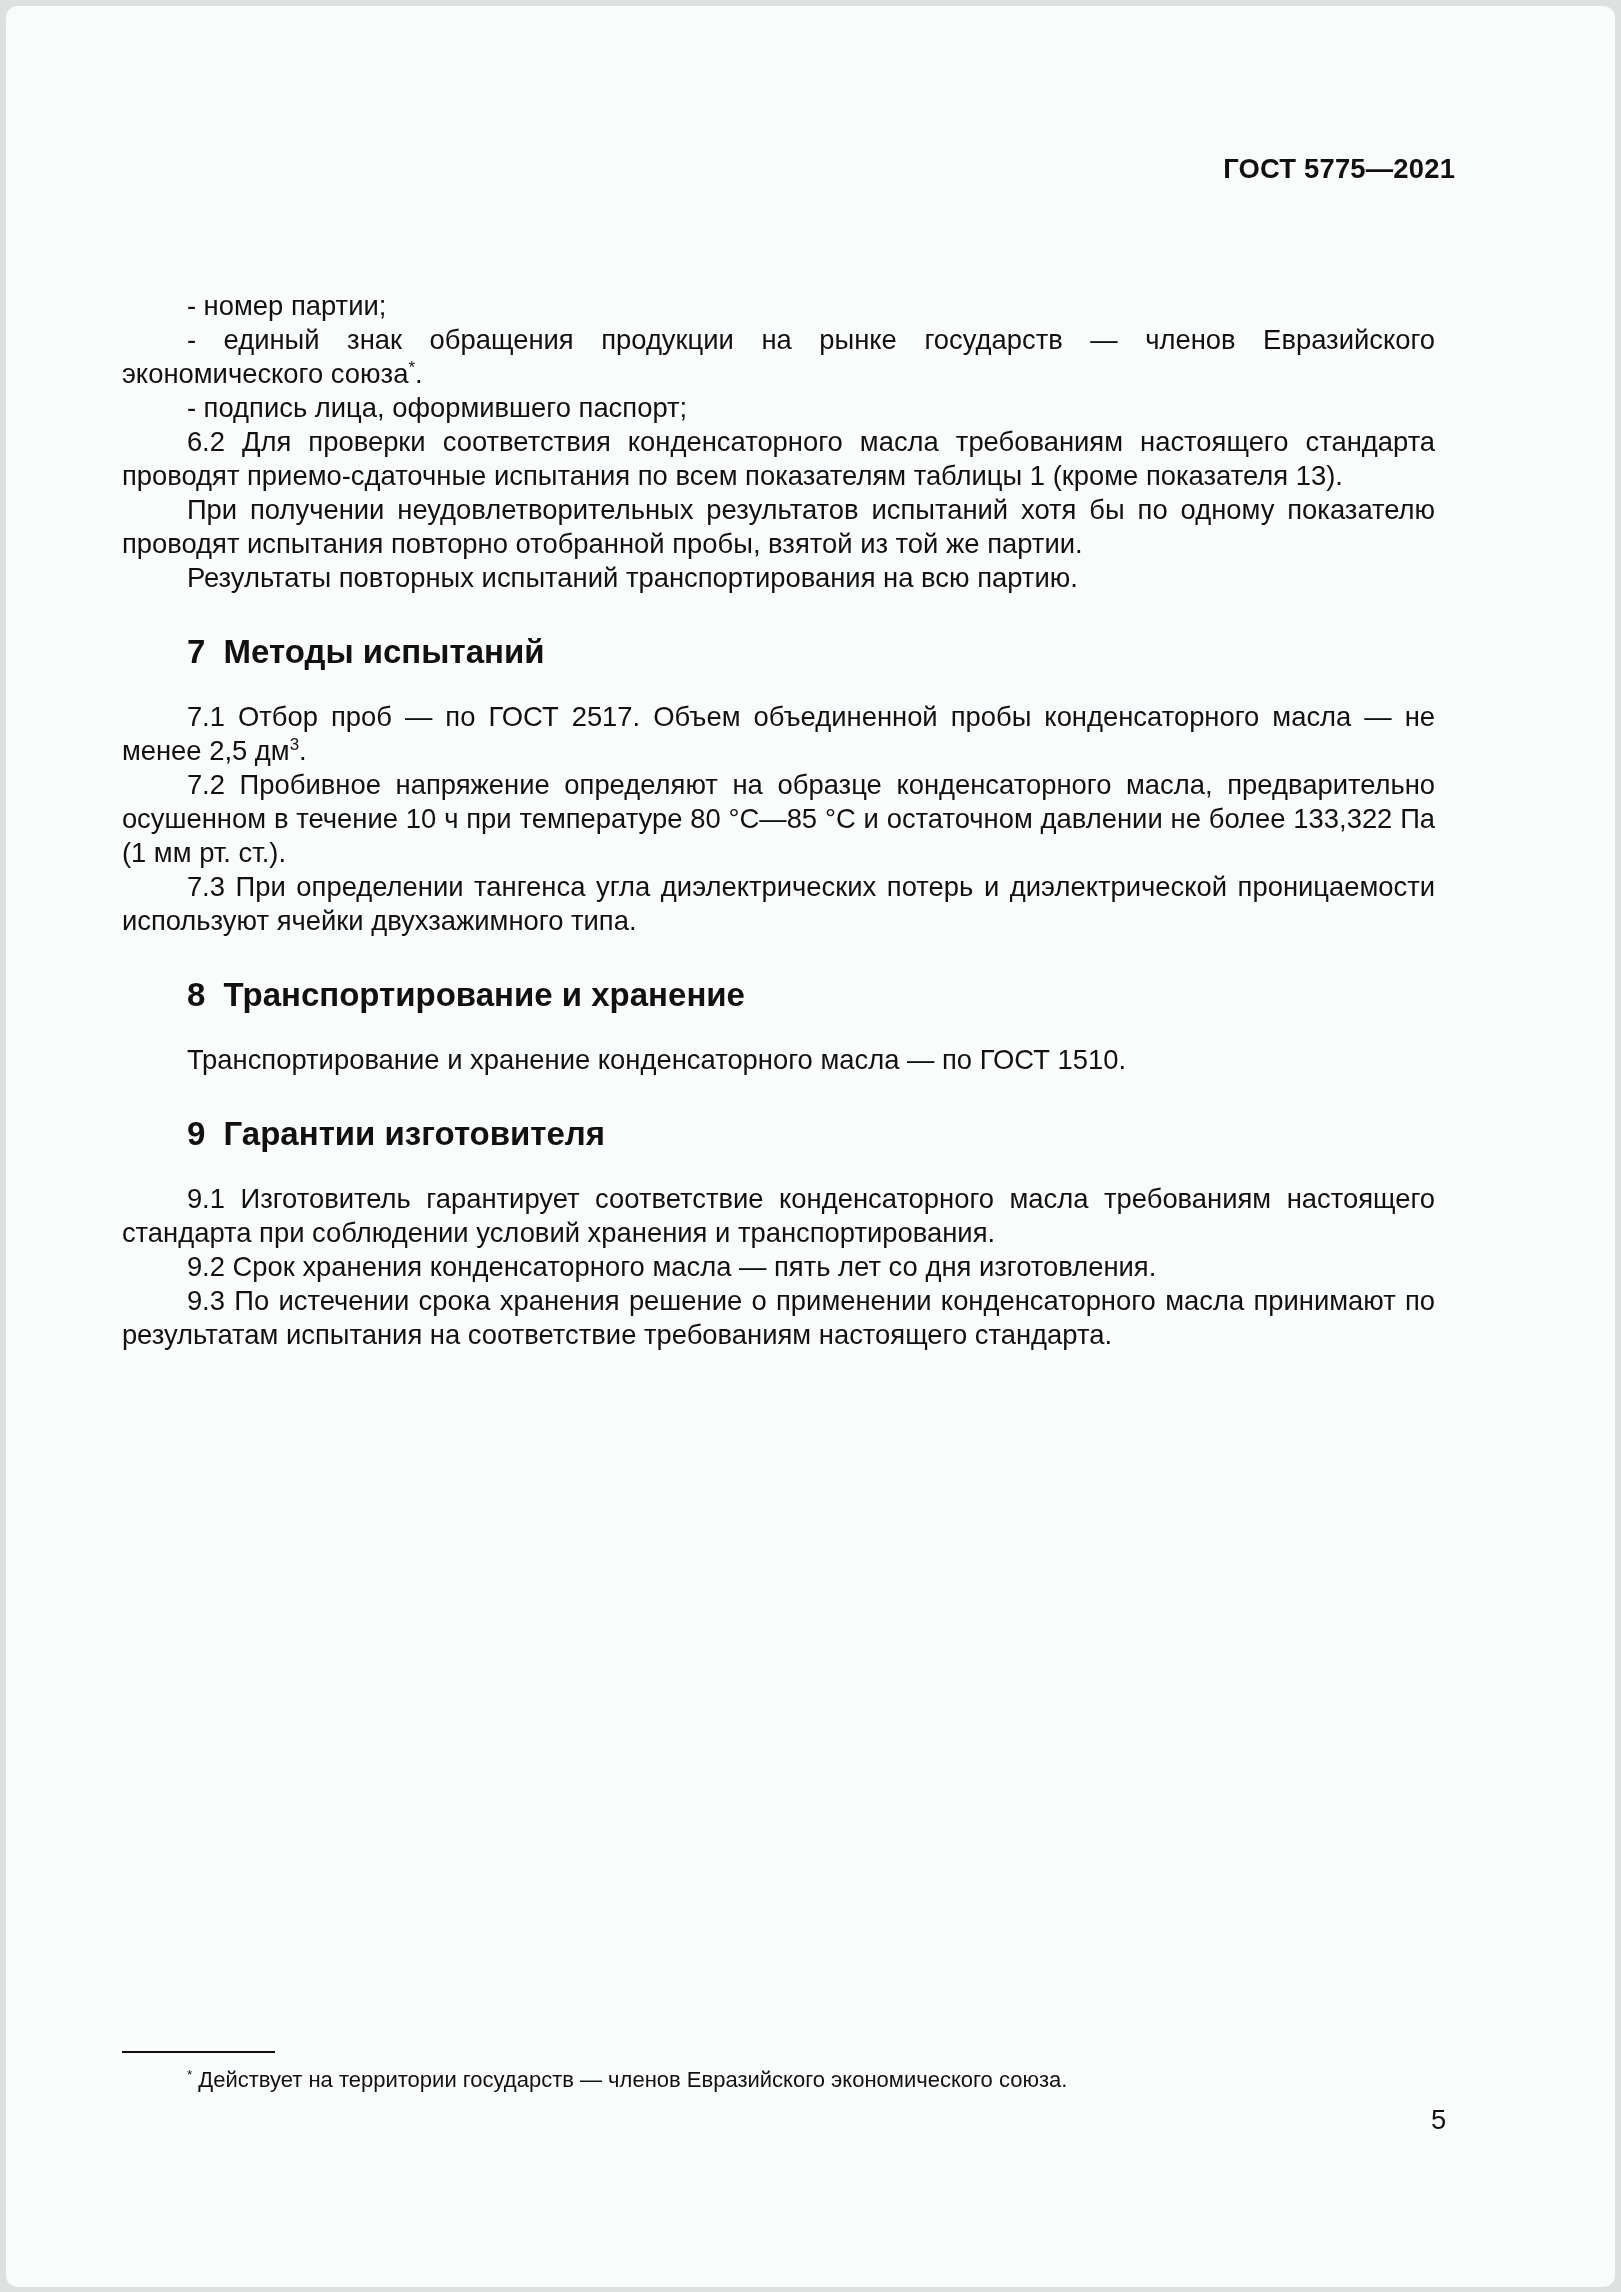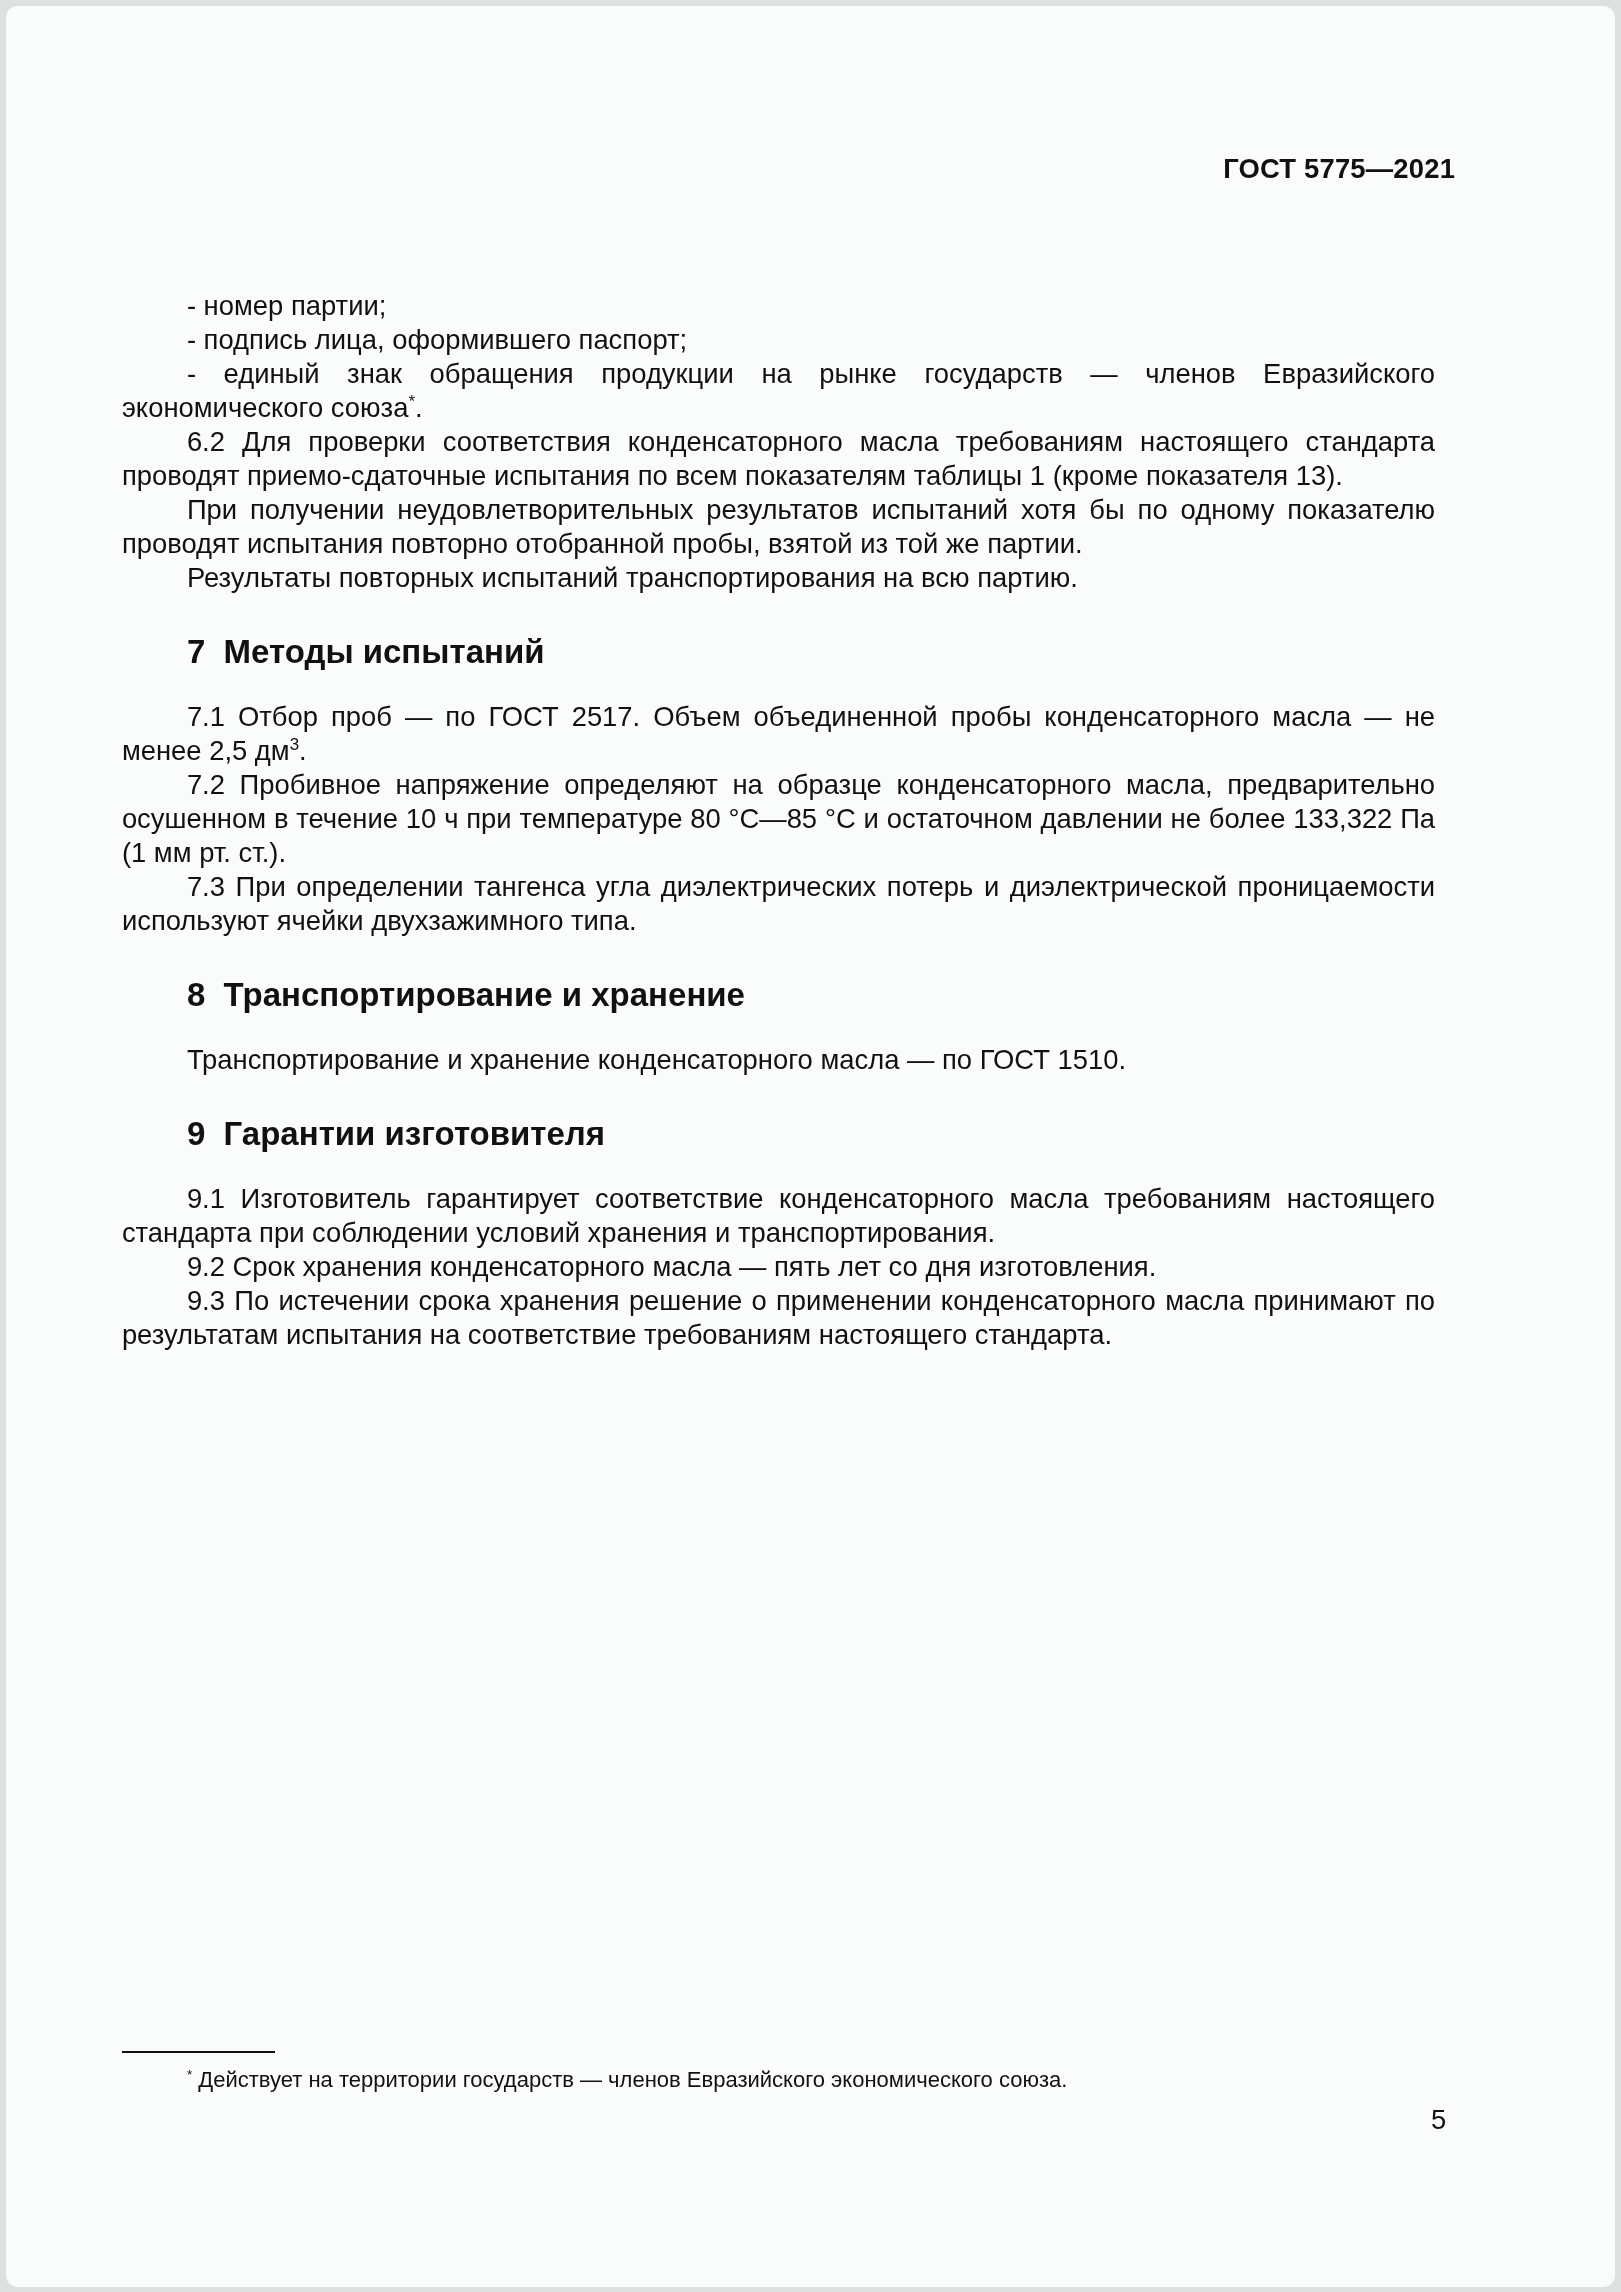--- a/index.html
+++ b/index.html
@@ -76,22 +76,22 @@
 </head>
 <body>
 
 <div class="sheet">
 
   <div class="doc-number">ГОСТ 5775—2021</div>
 
   <div class="content">
 
     <p class="para">- номер партии;</p>
+    <p class="para"><span>- единый знак обращения продукции на рынке государств — членов Евразийского экономического союза</span><sup>*</sup><span>.</span></p>
     <p class="para">- подпись лица, оформившего паспорт;</p>
-    <p class="para"><span>- единый знак обращения продукции на рынке государств — членов Евразийского экономического союза</span><sup>*</sup><span>.</span></p>
 
     <p class="para">6.2 Для проверки соответствия конденсаторного масла требованиям настоящего стандарта проводят приемо-сдаточные испытания по всем показателям таблицы 1 (кроме показателя 13).</p>
     <p class="para">При получении неудовлетворительных результатов испытаний хотя бы по одному показателю проводят испытания повторно отобранной пробы, взятой из той же партии.</p>
     <p class="para">Результаты повторных испытаний транспортирования на всю партию.</p>
 
     <h2>7&nbsp; Методы испытаний</h2>
 
     <p class="para"><span>7.1 Отбор проб — по ГОСТ 2517. Объем объединенной пробы конденсаторного масла — не менее 2,5 дм</span><sup>3</sup><span>.</span></p>
     <p class="para">7.2 Пробивное напряжение определяют на образце конденсаторного масла, предварительно осушенном в течение 10 ч при температуре 80 °С—85 °С и остаточном давлении не более 133,322 Па (1 мм рт. ст.).</p>
     <p class="para">7.3 При определении тангенса угла диэлектрических потерь и диэлектрической проницаемости используют ячейки двухзажимного типа.</p>

